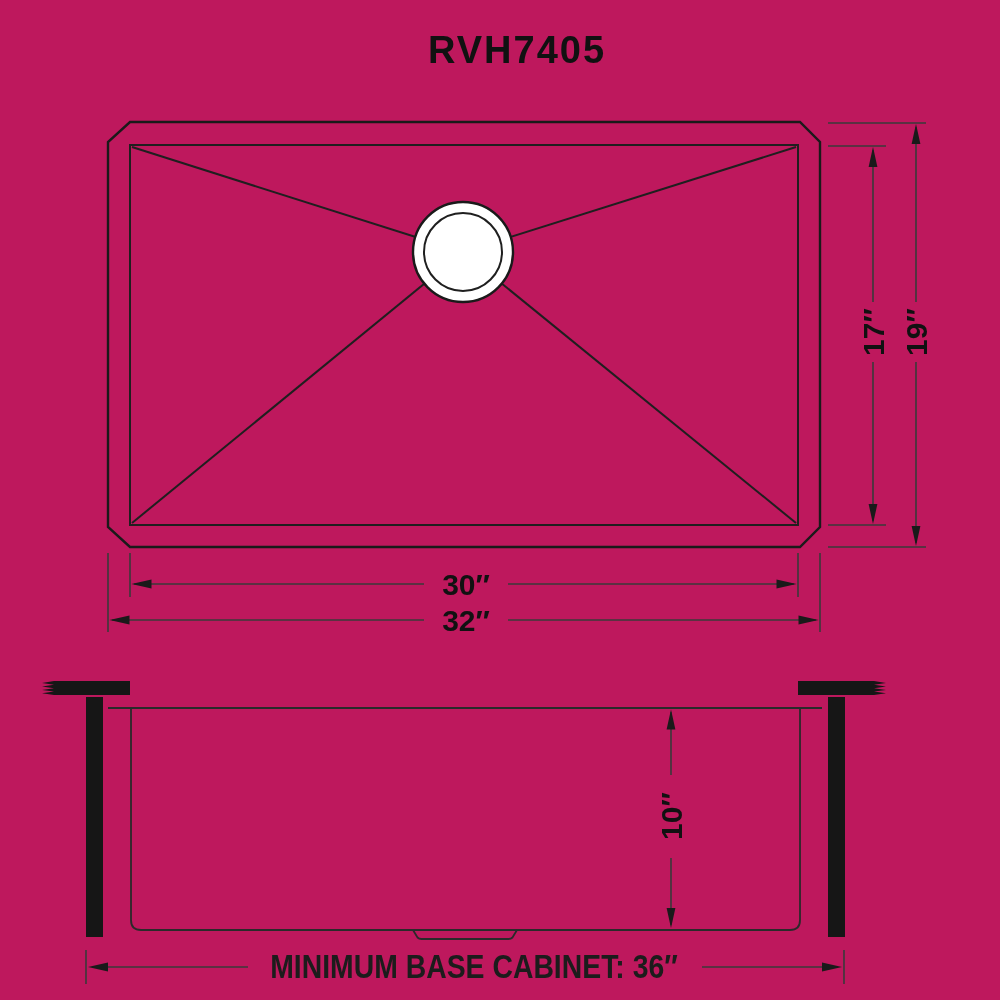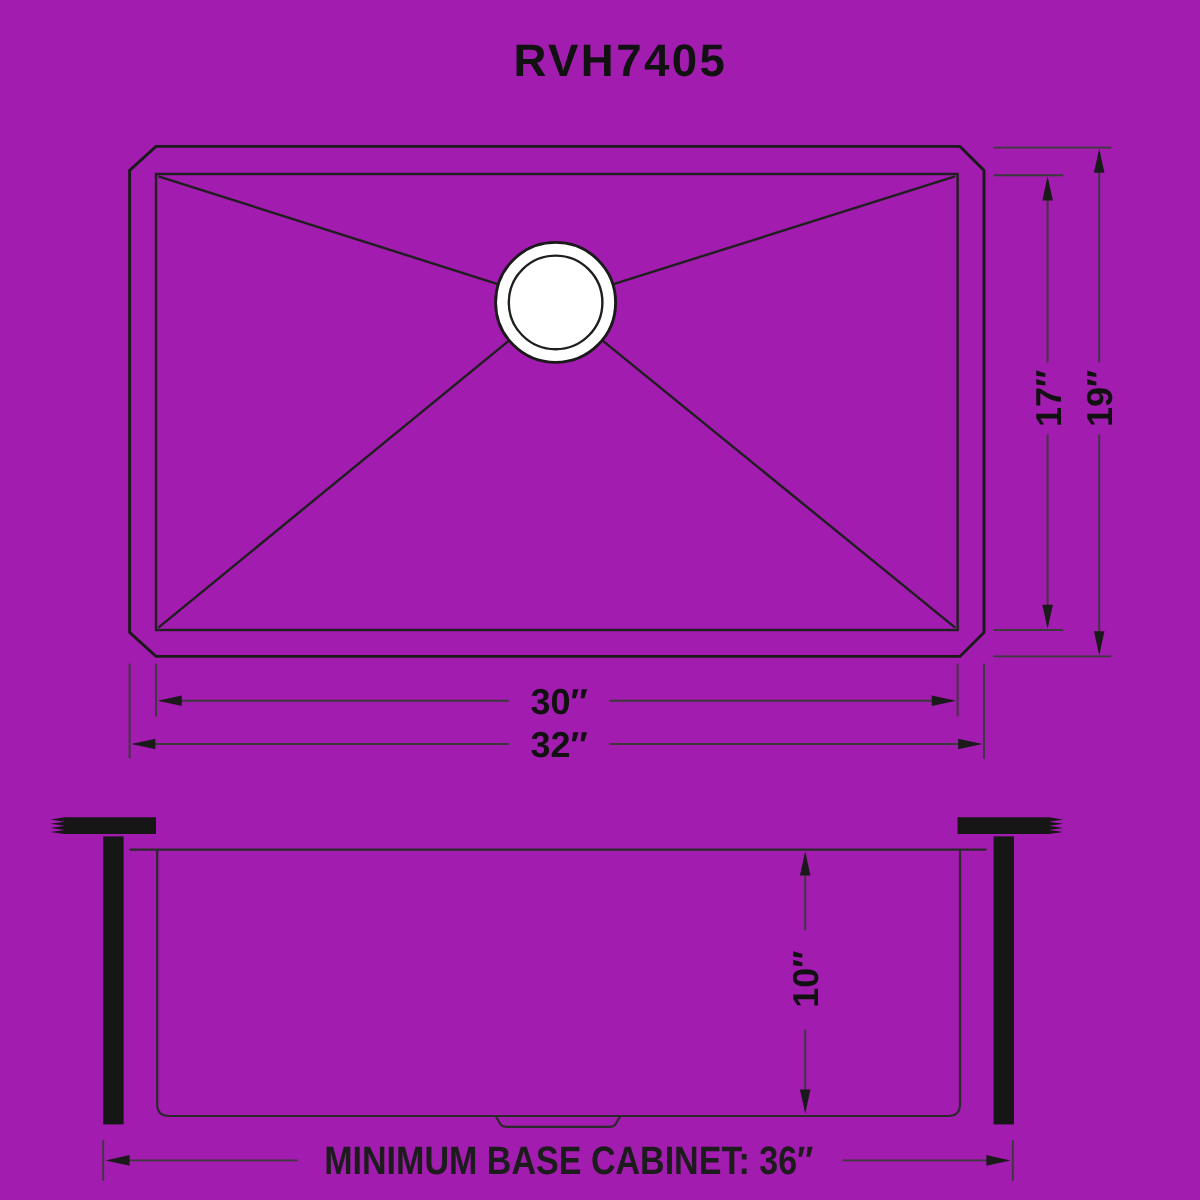--- a/index.html
+++ b/index.html
@@ -1,16 +1,16 @@
 <!DOCTYPE html>
 <html><head>
 <meta charset="utf-8">
 <style>
   html,body{margin:0;padding:0;background:#ffffff;}
-  .canvas{position:relative;width:1000px;height:1000px;background:#a21caf;overflow:hidden;}
+  .canvas{position:relative;width:1000px;height:1000px;background:#be185d;overflow:hidden;}
   svg{display:block;}
   .title-text{font-family:"Liberation Sans","DejaVu Sans",sans-serif;font-weight:bold;font-size:38px;letter-spacing:2px;fill:#111111;}
   .dim-label{font-family:"Liberation Sans","DejaVu Sans",sans-serif;font-weight:bold;font-size:30px;fill:#111111;}
   .cab-label{font-family:"Liberation Sans","DejaVu Sans",sans-serif;font-weight:bold;font-size:33px;fill:#1c1c1c;}
   .outline{stroke:#1a1a1a;stroke-width:2.4;fill:none;stroke-linejoin:miter;}
   .outline-thin{stroke:#1f1f1f;stroke-width:2;fill:none;}
   .section-line{stroke:#2a2a2a;stroke-width:1.8;fill:none;}
   .dim-line{stroke:#3a3a3a;stroke-width:1.6;}
   .arrow{fill:#1a1a1a;stroke:none;}
   .solid{fill:#161616;stroke:none;}

